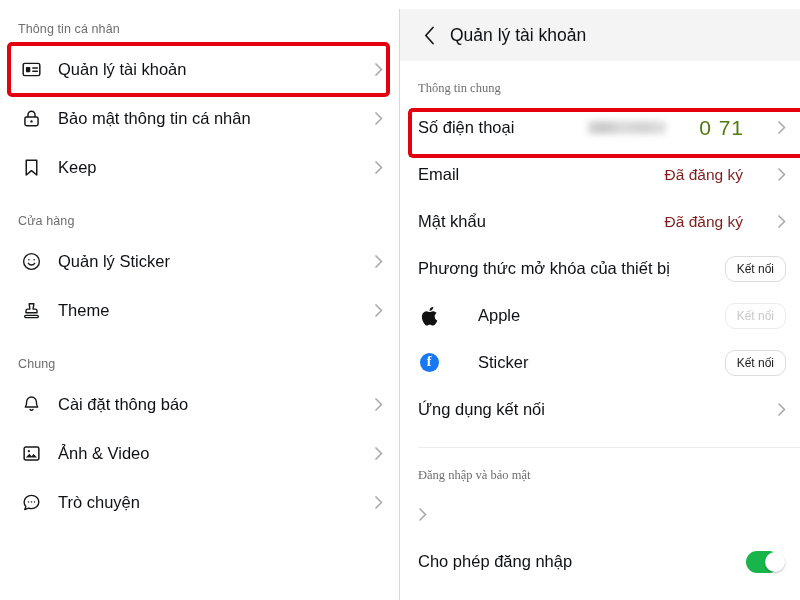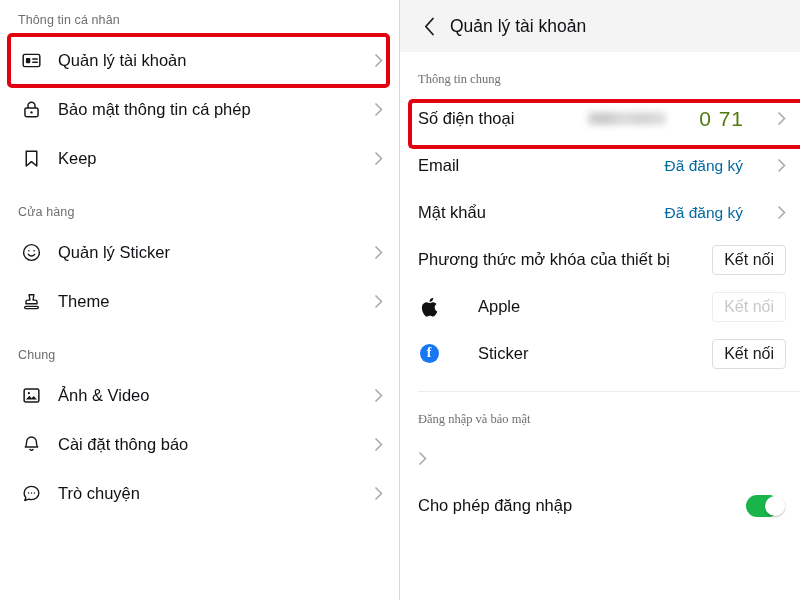--- a/index.html
+++ b/index.html
@@ -8,20 +8,21 @@
     width: 800px; height: 600px;
     background: #ffffff;
     font-family: "Liberation Sans", "DejaVu Sans", sans-serif;
     overflow: hidden;
   }
   .app {
     position: relative;
     width: 800px; height: 480px;
     display: flex;
     background: #ffffff;
+    margin-top: 9px;
   }
 
   
   .left-panel {
     position: relative;
     width: 400px; height: 600px;
     background: #ffffff;
     border-right: 1px solid #d8d8d8;
     overflow: hidden;
   }
@@ -112,21 +113,21 @@
     margin-right: 11px;
   }
   .rp-row .r-lbl {
     flex: 1 1 auto;
     font-size: 16.5px;
     color: #0f1114;
     white-space: nowrap;
   }
   .rp-row .r-val {
     font-size: 15.5px;
-    color: #0369a1;
+    color: #7f1d1d;
     margin-right: 7px;
     white-space: nowrap;
     text-align: center;
   }
   .blur-num {
     display: inline-block;
     width: 78px; height: 13px;
     background: linear-gradient(90deg,#d2d2d2,#c4c4c4 20%,#d9d9d9 45%,#cfcfcf 70%,#dedede);
     filter: blur(3.2px);
     opacity: .92;
@@ -134,25 +135,25 @@
     vertical-align: middle;
     margin-right: 6px;
   }
   .num-tail {
     font-size: 21px;
     color: #4d7c0f;
     letter-spacing: 1px;
     margin-right: 6px;
   }
   .btn-connect {
-    font-size: 16px;
+    font-size: 12px;
     color: #1a1a1a;
     background: #ffffff;
     border: 1px solid #dcdcdc;
-    border-radius: 4px;
+    border-radius: 10px;
     padding: 6px 11px;
     cursor: pointer;
     white-space: nowrap;
     line-height: 1;
   }
   .btn-connect.disabled {
     color: #c9c9c9;
     border-color: #ececec;
     cursor: default;
   }
@@ -237,21 +238,21 @@
     </div>
 
     <div class="menu-row">
       <span class="ico">
         <svg width="21" height="21" viewBox="0 0 24 24" fill="none" stroke="#17181a" stroke-width="1.7">
           <rect x="4.5" y="10.2" width="15" height="10.2" rx="2"></rect>
           <path d="M8 10.2V7.6a4 4 0 0 1 8 0v2.6"></path>
           <circle cx="12" cy="15.3" r="1.35" fill="#17181a" stroke="none"></circle>
         </svg>
       </span>
-      <span class="lbl">Bảo mật thông tin cá phép</span>
+      <span class="lbl">Bảo mật thông tin cá nhân</span>
       <span class="chev">
         <svg width="9" height="15" viewBox="0 0 9 15" fill="none" stroke="#a8a8a8" stroke-width="1.5">
             <polyline points="1.5,1.5 7.5,7.5 1.5,13.5"></polyline>
           </svg>
       </span>
     </div>
 
     <div class="menu-row">
       <span class="ico">
         <svg width="21" height="21" viewBox="0 0 24 24" fill="none" stroke="#17181a" stroke-width="1.7" stroke-linejoin="round">
@@ -298,42 +299,42 @@
             <polyline points="1.5,1.5 7.5,7.5 1.5,13.5"></polyline>
           </svg>
       </span>
     </div>
 
 
     <div class="section-label" style="padding-top:22px;padding-bottom:9px;">Chung</div>
 
     <div class="menu-row">
       <span class="ico">
+        <svg width="21" height="21" viewBox="0 0 24 24" fill="none" stroke="#17181a" stroke-width="1.6" stroke-linejoin="round">
+          <path d="M12 3.4a5.6 5.6 0 0 0-5.6 5.6c0 4.4-1.5 5.8-1.5 5.8h14.2s-1.5-1.4-1.5-5.8A5.6 5.6 0 0 0 12 3.4z"></path>
+          <path d="M10.3 17.6a1.9 1.9 0 0 0 3.4 0" stroke-linecap="round"></path>
+        </svg>
+      </span>
+      <span class="lbl">Cài đặt thông báo</span>
+      <span class="chev">
+        <svg width="9" height="15" viewBox="0 0 9 15" fill="none" stroke="#a8a8a8" stroke-width="1.5">
+            <polyline points="1.5,1.5 7.5,7.5 1.5,13.5"></polyline>
+          </svg>
+      </span>
+    </div>
+
+    <div class="menu-row">
+      <span class="ico">
         <svg width="21" height="21" viewBox="0 0 24 24" fill="none" stroke="#17181a" stroke-width="1.7">
           <rect x="3.6" y="4.6" width="16.8" height="14.8" rx="1.8"></rect>
           <path d="M5.6 16.6l3.9-4.4 2.6 2.8 2.3-2.5 3.9 4.1z" fill="#17181a" stroke="none"></path>
           <circle cx="9" cy="9.3" r="1.25" fill="#17181a" stroke="none"></circle>
         </svg>
       </span>
       <span class="lbl">Ảnh &amp; Video</span>
-      <span class="chev">
-        <svg width="9" height="15" viewBox="0 0 9 15" fill="none" stroke="#a8a8a8" stroke-width="1.5">
-            <polyline points="1.5,1.5 7.5,7.5 1.5,13.5"></polyline>
-          </svg>
-      </span>
-    </div>
-
-    <div class="menu-row">
-      <span class="ico">
-        <svg width="21" height="21" viewBox="0 0 24 24" fill="none" stroke="#17181a" stroke-width="1.6" stroke-linejoin="round">
-          <path d="M12 3.4a5.6 5.6 0 0 0-5.6 5.6c0 4.4-1.5 5.8-1.5 5.8h14.2s-1.5-1.4-1.5-5.8A5.6 5.6 0 0 0 12 3.4z"></path>
-          <path d="M10.3 17.6a1.9 1.9 0 0 0 3.4 0" stroke-linecap="round"></path>
-        </svg>
-      </span>
-      <span class="lbl">Cài đặt thông báo</span>
       <span class="chev">
         <svg width="9" height="15" viewBox="0 0 9 15" fill="none" stroke="#a8a8a8" stroke-width="1.5">
             <polyline points="1.5,1.5 7.5,7.5 1.5,13.5"></polyline>
           </svg>
       </span>
     </div>
 
     <div class="menu-row">
       <span class="ico">
         <svg width="21" height="21" viewBox="0 0 24 24" fill="none" stroke="#17181a" stroke-width="1.6">
@@ -417,33 +418,41 @@
       <div class="rp-row">
         <span class="r-ico">
           <span class="fb-icon">
               <span>f</span>
             </span>
         </span>
         <span class="r-lbl">Sticker</span>
         <button class="btn-connect">Kết nối</button>
       </div>
 
-
-      <div class="divider"></div>
-
-      <div class="rp-section-label">Đăng nhập và bảo mật</div>
-
-      <div class="rp-row">
+      <div class="rp-row">
+        <span class="r-lbl">Ứng dụng kết nối</span>
         <span class="chev">
           <svg width="9" height="15" viewBox="0 0 9 15" fill="none" stroke="#a8a8a8" stroke-width="1.5">
               <polyline points="1.5,1.5 7.5,7.5 1.5,13.5"></polyline>
             </svg>
         </span>
       </div>
 
+      <div class="divider"></div>
+
+      <div class="rp-section-label">Đăng nhập và bảo mật</div>
+
+      <div class="rp-row">
+        <span class="chev">
+          <svg width="9" height="15" viewBox="0 0 9 15" fill="none" stroke="#a8a8a8" stroke-width="1.5">
+              <polyline points="1.5,1.5 7.5,7.5 1.5,13.5"></polyline>
+            </svg>
+        </span>
+      </div>
+
       <div class="rp-row">
         <span class="r-lbl">Cho phép đăng nhập</span>
         <span class="toggle on">
           <span class="knob"></span>
         </span>
       </div>
 
     </div>
   </div>
 

